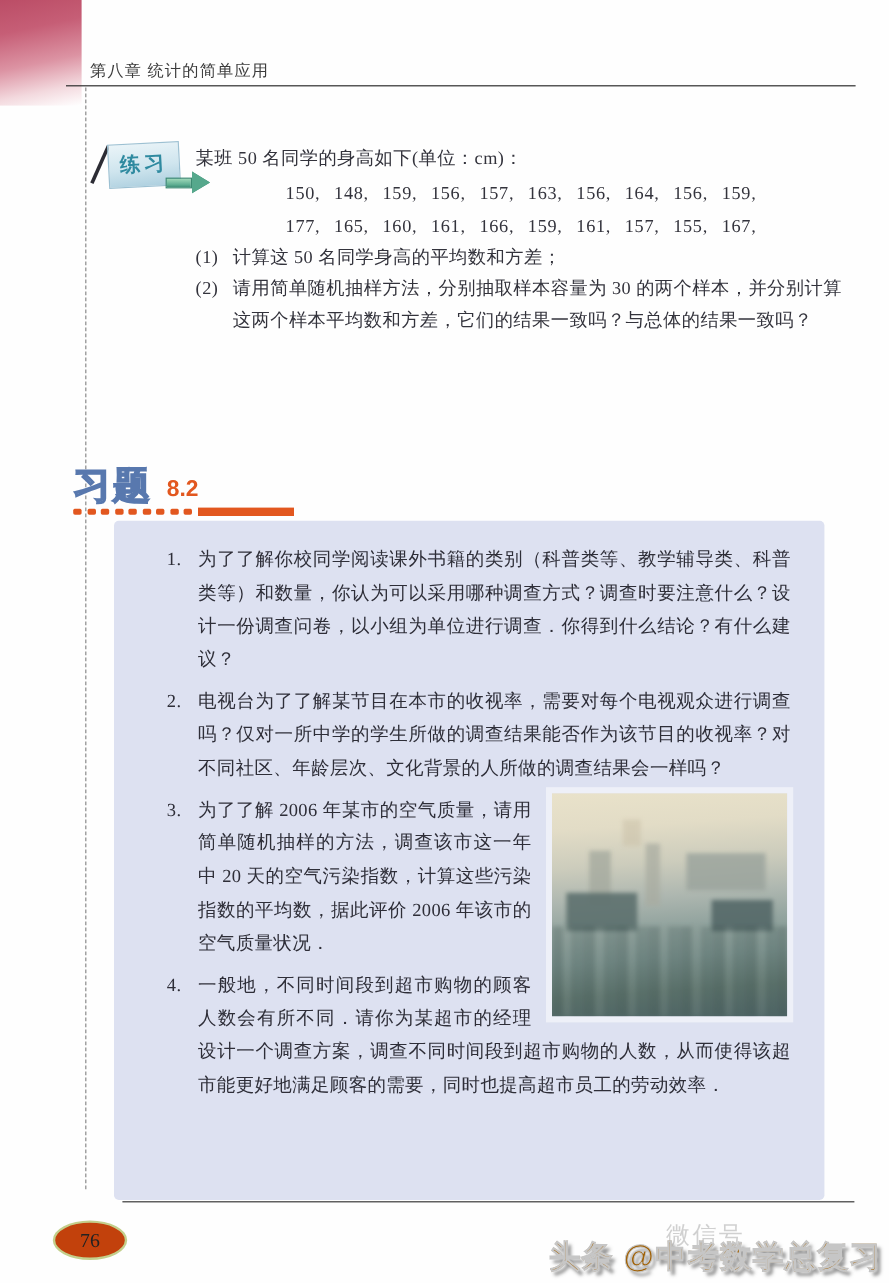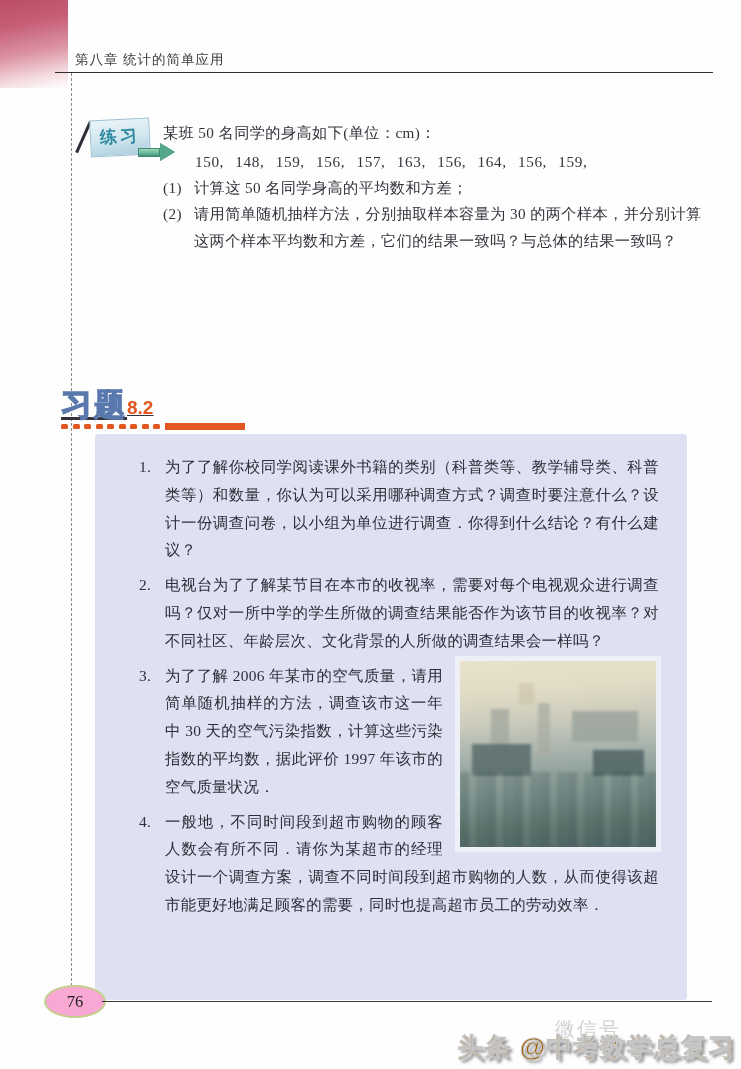--- a/index.html
+++ b/index.html
@@ -32,31 +32,31 @@
   .badge-arrow .shaft { position:absolute; left:0; top:4.5px; width:22px; height:9px;
     background:linear-gradient(180deg,#9ed8b9 0%,#5fae92 70%,#3f8f77 100%); border:1px solid #3d8a72; }
   .badge-arrow .head { position:absolute; left:22px; top:0; width:0; height:0;
     border-left:15px solid #56a88c; border-top:9px solid transparent; border-bottom:9px solid transparent;
     filter:drop-shadow(0 0 0.5px #3d8a72); }
 
   
   .practice { position:absolute; left:163px; top:120px; width:550px; font-size:15.2px; line-height:26.5px; }
   .practice .intro { letter-spacing:0.4px; }
   .data-lines { padding-left:32px; margin-top:1px; }
-  .data-lines div { word-spacing:7px; letter-spacing:0.6px; line-height:27px; }
+  .data-lines div { word-spacing:7px; letter-spacing:0.6px; line-height:27px;margin-left:43px; }
   .pq { position:relative; padding-left:31px; letter-spacing:0.4px; }
   .pq .qnum { position:absolute; left:0; top:0; }
 
   
   .ex-header { position:absolute; left:61px; top:389px; width:240px; }
-  .ex-title-row { display:flex; align-items:flex-end;text-decoration:underline; }
+  .ex-title-row { display:flex; align-items:flex-end; }
   .ex-title { font-size:31px; font-weight:bold; color:#b9c8e0;
     -webkit-text-stroke:1.4px #5878ae; letter-spacing:2px; line-height:32px;
     font-family:"Liberation Sans","DejaVu Sans",sans-serif; }
-  .ex-num { font-size:19px; font-weight:bold; color:#e2571f; line-height:26px;
+  .ex-num { font-size:19px; font-weight:bold; color:#e2571f; margin-left:12px; line-height:26px;
     font-family:"Liberation Sans","DejaVu Sans",sans-serif; }
   .ex-underline { margin-top:2px; display:flex; align-items:center; height:7px; }
   .ex-dots { display:flex; gap:4.5px; }
   .ex-dots i { display:block; width:7px; height:5.5px; background:#e2571f; border-radius:1.5px; }
   .ex-bar { width:80px; height:6.5px; background:#e2571f; margin-left:5px; }
 
   
   .ex-box { position:absolute; left:95px; top:434px; width:592px; height:566px;
     background:#dde1f1; border-radius:4px; }
   .problems { padding:19px 28px 0 44px; font-size:15.4px; line-height:27.8px; color:#2e2e38; }
@@ -71,22 +71,22 @@
   .b1 { left:16%; top:26%; width:9%;  height:24%; background:#a3a89d; opacity:.75; }
   .b2 { left:40%; top:23%; width:6%;  height:28%; background:#a8aba0; opacity:.7; }
   .b3 { left:57%; top:27%; width:34%; height:17%; background:#9aa39c; opacity:.8; }
   .b4 { left:6%;  top:45%; width:30%; height:17%; background:#596d6b; opacity:.85; }
   .b5 { left:68%; top:48%; width:26%; height:14%; background:#516565; opacity:.85; }
   .b6 { left:0;   top:60%; width:100%; height:40%; opacity:.5;
     background:repeating-linear-gradient(90deg, rgba(60,80,78,.55) 0 9px, rgba(130,148,140,.35) 9px 16px, rgba(70,92,88,.5) 16px 27px); }
   .b7 { left:30%; top:12%; width:8%; height:12%; background:#c9bfa6; opacity:.5; }
 
   
-  .page-oval { position:absolute; left:44px; top:985px; width:62px; height:33px;
-    background:#f9a8d4; border:2px solid #c3cf8c; border-radius:50%;
+  .page-oval { position:absolute; left:44px; top:1017px; width:62px; height:33px;
+    background:#c2410c; border:2px solid #c3cf8c; border-radius:50%;
     text-align:center; font-size:16.5px; line-height:29px; color:#222; }
   .footer-line { position:absolute; left:102px; top:1001px; width:610px; height:0;
     border-top:1.5px solid #3a3a3a; }
 
   
   .wm-faint { position:absolute; right:120px; bottom:26px; font-size:20px;
     color:rgba(140,140,140,0.40); letter-spacing:2px;
     font-family:"Liberation Sans","DejaVu Sans",sans-serif; }
   .wm-main { position:absolute; right:6px; bottom:4px; font-size:26px; font-weight:bold;
     color:#a16207; -webkit-text-stroke:0.8px #c6c6c6;
@@ -112,20 +112,21 @@
     <div class="badge-arrow">
       <div class="shaft"></div>
       <div class="head"></div>
     </div>
   </div>
 
   <div class="practice">
     <div class="intro">某班 50 名同学的身高如下(单位：cm)：</div>
     <div class="data-lines">
       <div>150, 148, 159, 156, 157, 163, 156, 164, 156, 159,</div>
+      <div>177, 165, 160, 161, 166, 159, 161, 157, 155, 167,</div>
     </div>
     <div class="pq">
       <span class="qnum">(1)</span>
       <span>计算这 50 名同学身高的平均数和方差；</span>
     </div>
     <div class="pq">
       <span class="qnum">(2)</span>
       <span>请用简单随机抽样方法，分别抽取样本容量为 30 的两个样本，并分别计算这两个样本平均数和方差，它们的结果一致吗？与总体的结果一致吗？</span>
     </div>
   </div>
@@ -169,21 +170,21 @@
         <div class="bl b1"></div>
         <div class="bl b2"></div>
         <div class="bl b3"></div>
         <div class="bl b4"></div>
         <div class="bl b5"></div>
         <div class="bl b6"></div>
       </div>
 
       <div class="problem">
         <span class="pnum">3.</span>
-        <span>为了了解 2006 年某市的空气质量，请用简单随机抽样的方法，调查该市这一年中 30 天的空气污染指数，计算这些污染指数的平均数，据此评价 1997 年该市的空气质量状况．</span>
+        <span>为了了解 2006 年某市的空气质量，请用简单随机抽样的方法，调查该市这一年中 20 天的空气污染指数，计算这些污染指数的平均数，据此评价 2006 年该市的空气质量状况．</span>
       </div>
 
       <div class="problem">
         <span class="pnum">4.</span>
         <span>一般地，不同时间段到超市购物的顾客人数会有所不同．请你为某超市的经理设计一个调查方案，调查不同时间段到超市购物的人数，从而使得该超市能更好地满足顾客的需要，同时也提高超市员工的劳动效率．</span>
       </div>
 
     </div>
   </div>
 

